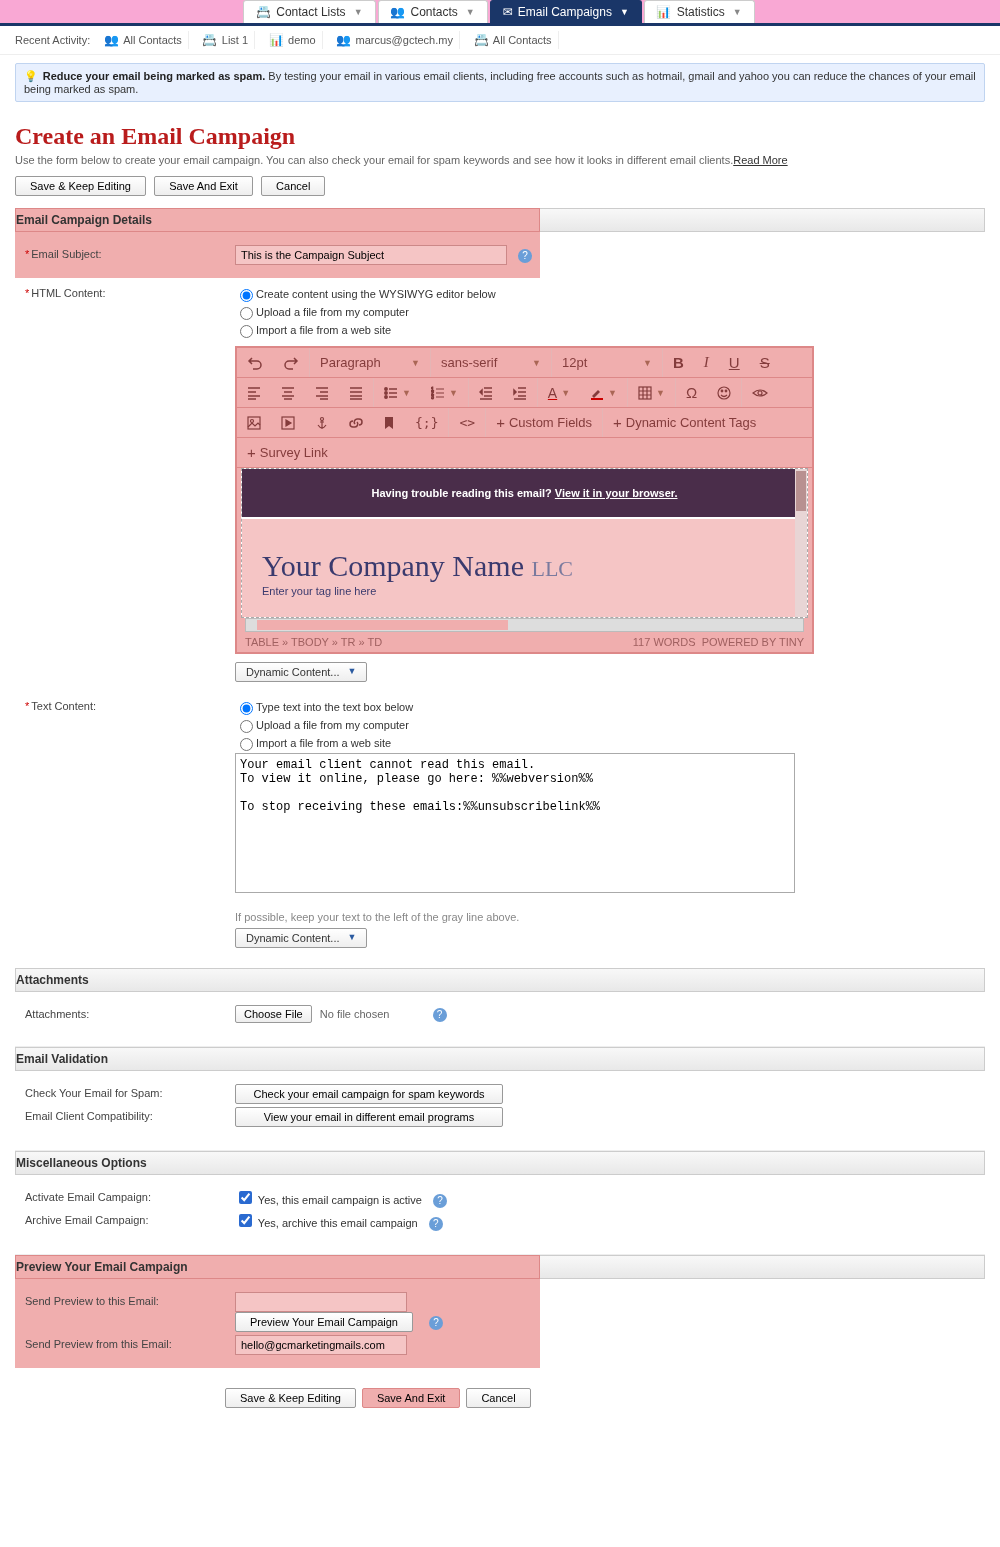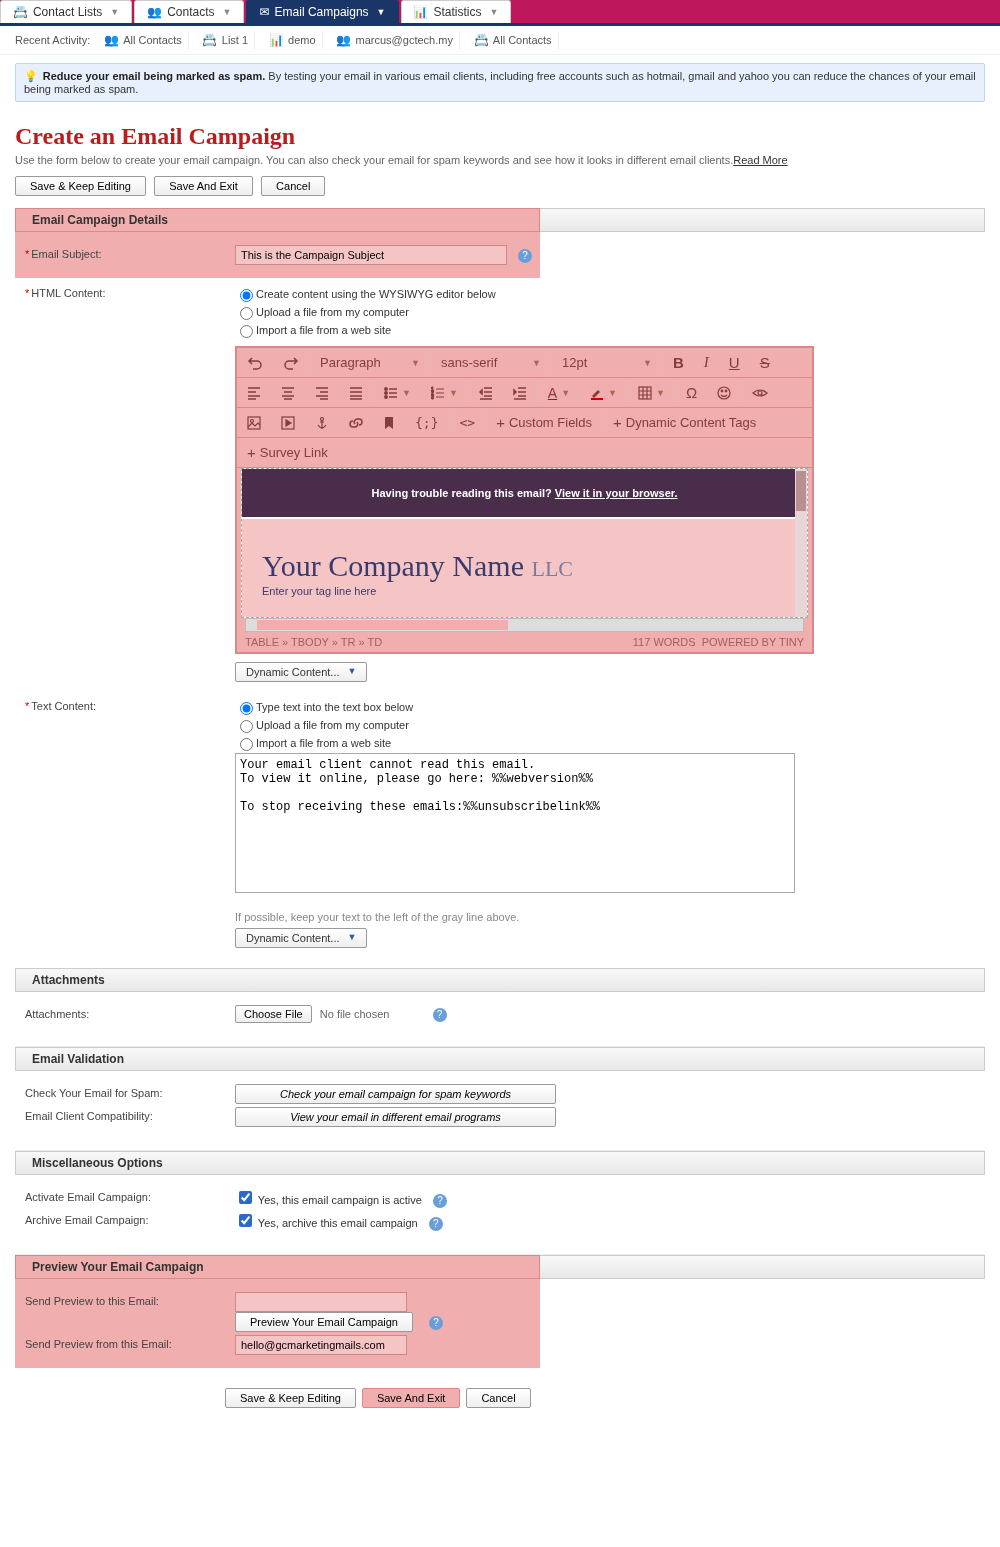--- a/index.html
+++ b/index.html
@@ -1,31 +1,31 @@
 <!DOCTYPE html>
 <html><head>
 <meta charset="utf-8">
 <style>
 body { margin:0; font-family: Arial, Helvetica, sans-serif; font-size:12px; color:#333; background:#fff; width:1000px; }
-.nav { background:#be185d; border-bottom:3px solid #1a3668; display:flex; padding:0; }
+.nav { background:#f9a8d4; border-bottom:3px solid #1a3668; display:flex; padding:0;justify-content:center; }
 .nav-tab { padding:4px 12px; border:1px solid #ccc; border-bottom:none; margin-right:2px; background:#fff; display:flex; align-items:center; gap:5px; cursor:pointer; font-size:12px; border-radius:3px 3px 0 0; }
 .nav-tab.active { background:#1a3668; color:#fff; border-color:#1a3668; }
 .caret { font-size:9px; margin-left:3px; color:#888; }
 .nav-tab.active .caret { color:#fff; }
 .recent { padding:5px 15px; display:flex; align-items:center; gap:8px; font-size:11px; color:#555; border-bottom:1px solid #eee;}
 .recent-item { display:flex; align-items:center; gap:4px; padding:2px 6px; border-right:1px solid #eee;}
 .tip { margin:8px 15px; background:#e8f0fe; border:1px solid #c0d4f0; padding:6px 8px; font-size:11px; color:#333; border-radius:2px;}
 .tip b { color:#222; }
 .page { padding:5px 15px 30px 15px; }
 h1 { font-family: Georgia, serif; font-size:24px; color:#b91c1c; margin:8px 0 4px 0; font-weight:bold;}
 .sub { font-size:11px; color:#666; margin-bottom:10px;}
 .sub a { color:#333; text-decoration:underline;}
 .btn { background:linear-gradient(#fff,#eee); border:1px solid #999; padding:3px 14px; font-size:11px; cursor:pointer; border-radius:2px; margin-right:5px;}
 .btnrow { margin:8px 0 12px 0;}
-.panel-h { background:linear-gradient(#f8f8f8,#e8e8e8); border:1px solid #ccc; padding:4px 16px; font-weight:bold; font-size:12px; color:#333;}
+.panel-h { background:linear-gradient(#f8f8f8,#e8e8e8); border:1px solid #ccc; padding:4px 0; font-weight:bold; font-size:12px; color:#333;}
 .panel-h.pink { background:#f0aeae; border-color:#d88; }
 .panel-body { padding:10px 0 20px 0; border-bottom:1px solid #eee;}
 .panel-body.pink { background:#f0aeae; border-color:#d88; padding-top:10px; padding-bottom:10px;}
 .row { display:flex; margin:3px 0; }
 .lbl { width:210px; padding-left:10px; font-size:11px; color:#444; padding-top:3px;}
 .req { color:#c00; margin-right:2px;}
 .fld { flex:1; font-size:11px; }
 input[type=text] { border:1px solid #aaa; padding:3px 5px; font-size:11px; background:#fff;}
 input[type=text].pink { background:#f5c5c5; border-color:#c88;}
 .radio-row { display:flex; align-items:center; gap:0; margin:2px 0;}
@@ -43,21 +43,21 @@
 .company { font-family:Georgia,serif; font-size:30px; color:#3a3a6e; }
 .company .llc{ font-size:22px; color:#7a7a9e;}
 .tagline{ font-size:11px; color:#3a3a6e; margin-top:2px;}
 .editor-footer{ display:flex; justify-content:space-between; padding:4px 8px; color:#a06060; font-size:11px; background:#f0aeae;}
 .scrollbar{ height:12px; background:#ddd; border:1px solid #bbb; position:relative; margin:0 8px;}
 .scrollbar .thumb{ position:absolute; left:2%; width:45%; top:1px; bottom:1px; background:#f0aeae;}
 .dcbtn{ background:linear-gradient(#fff,#eee); border:1px solid #999; padding:3px 10px; font-size:11px; display:inline-flex; align-items:flex-start; gap:5px; cursor:pointer; border-radius:2px;}
 .dcbtn .caret{ color:#2a5aa0;}
 textarea.textcontent { width:550px; height:130px; border:1px solid #aaa; font-family:Liberation Mono, monospace; font-size:12px; padding:4px; resize:none;}
 .note{ font-size:11px; color:#888; margin-top:16px;}
-.widebtn{ width:321px; text-align:center; padding:3px 0;font-style:italic;}
+.widebtn{ width:268px; text-align:center; padding:3px 0;}
 .chk{ accent-color:#2a6ad0;}
 .footer-btns{ display:flex; margin-top:20px; margin-left:210px;}
 .footer-btns .btn{ margin-right:6px;}
 .btn.pinkhl{ background:#f0aeae; border-color:#d88;}
 .vscroll{ position:absolute; right:0; top:0; bottom:0; width:12px; background:#e8d5d5;}
 .vscroll .vthumb{ position:absolute; top:2px; height:40px; left:1px; right:1px; background:#b89090;}
 .i-contacts::before{content:"📇";font-size:12px;}
 .i-users::before{content:"👥";font-size:12px;}
 .i-mail::before{content:"✉";font-size:12px;}
 .i-stats::before{content:"📊";font-size:12px;}

